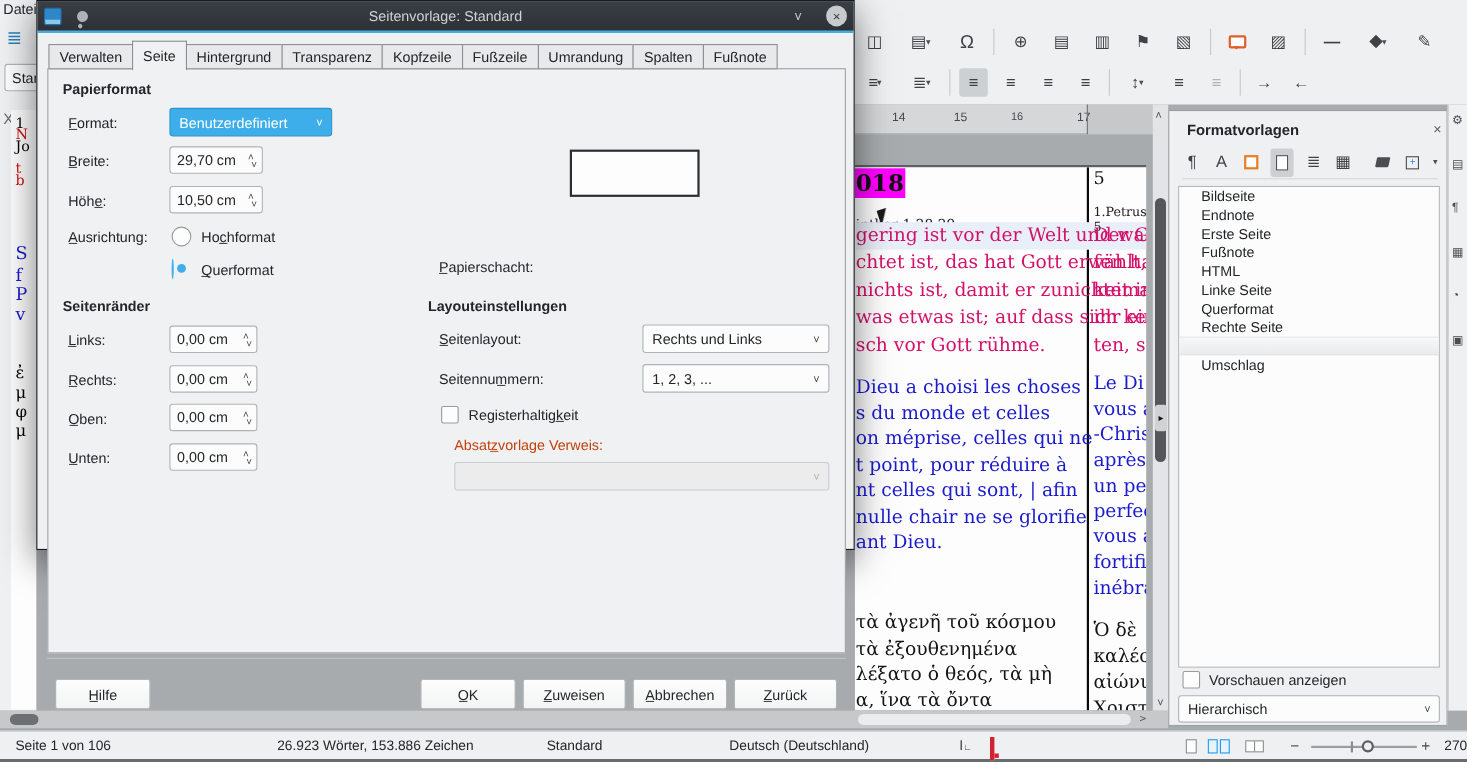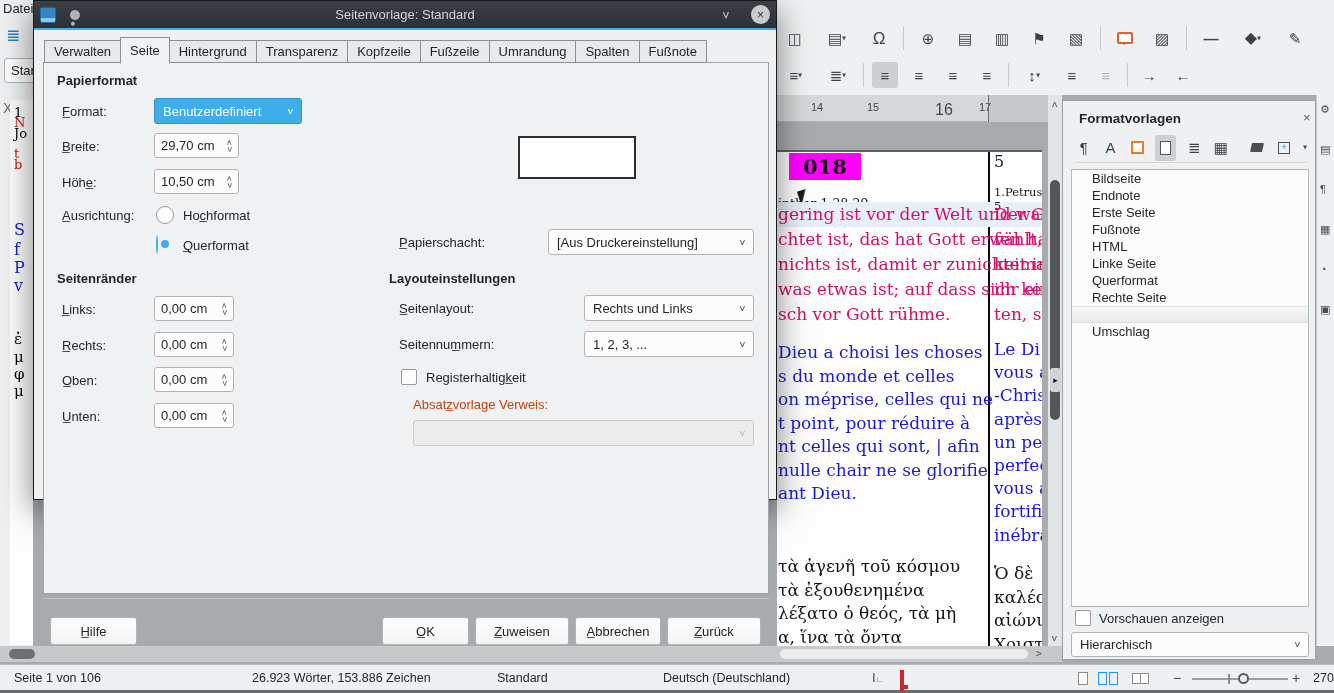--- a/index.html
+++ b/index.html
@@ -185,32 +185,32 @@
       </span>
     <span class="ticon">
         <span class="tglyph">←</span>
       </span>
   </div>
 
   <div class="a" style="left:777px;top:95px;width:271px;height:27px;background:#d5d7d8;border-bottom:1px solid #b2b5b7">
     <div class="a" style="left:212px;top:0;width:59px;height:27px;background:#c6c8c9"></div>
     <span class="a lbl" style="left:34px;top:6px;font-size:11px;color:#45494c">14</span>
     <span class="a lbl" style="left:90px;top:6px;font-size:11px;color:#45494c">15</span>
-    <span class="a lbl" style="left:158px;top:6px;font-size:16px;color:#45494c">16</span>
+    <span class="a lbl" style="left:142px;top:6px;font-size:10px;color:#45494c">16</span>
     <span class="a lbl" style="left:202px;top:6px;font-size:11px;color:#45494c">17</span>
     <div class="a" style="left:211px;top:0;width:1px;height:27px;background:#6e7275"></div>
   </div>
 
   <div class="a" style="left:777px;top:123px;width:271px;height:523px;background:#a7abad;overflow:hidden">
 
     <div class="a" style="left:0;top:27px;width:265px;height:496px;background:#fdfdfd;border-top:2px solid #5d6164;overflow:hidden">
 
       <div class="a" style="left:211px;top:0;width:2px;height:496px;background:#0a0a0a"></div>
 
-      <span class="a serif b" style="left:12px;top:1px;background:#ff00ff;color:#111;font-size:21px;padding:1px 14px">018</span>
+      <span class="a serif b" style="left:0;top:1px;background:#ff00ff;color:#111;font-size:21px;padding:1px 1px">018</span>
       <span class="a serif" style="left:1px;top:44px;font-size:12.5px;color:#1a1a1a">inther 1,28-29</span>
       <div class="a cursor" style="left:22px;top:38px"></div>
       <div class="a serif pink" style="left:1px;top:50px;font-size:17px;line-height:25px">
         <div class="docline" style="background:#e9eff8">gering ist vor der Welt und was</div>
         <div class="docline">chtet ist, das hat Gott erwählt,</div>
         <div class="docline">nichts ist, damit er zunichtema-</div>
         <div class="docline">was etwas ist; auf dass sich kein</div>
         <div class="docline">sch vor Gott rühme.</div>
       </div>
       <div class="a serif blue" style="left:1px;top:189px;font-size:17px;line-height:23.5px">
@@ -407,24 +407,20 @@
         </span>
     </div>
     <span class="a lbl" style="left:28px;top:207px">A̲usrichtung:</span>
     <span class="a radio" style="left:122px;top:205px"></span>
     <span class="a lbl" style="left:149px;top:207px">Hoc̲hformat</span>
     <span class="a radio sel" style="left:122px;top:235px"></span>
     <span class="a lbl" style="left:149px;top:237px">Q̲uerformat</span>
     
     <div class="a" style="left:484px;top:135px;width:118px;height:43px;background:#fdfdfd;border:2px solid #2b2e30"></div>
     <span class="a lbl" style="left:365px;top:234px">P̲apierschacht:</span>
-    <div class="a dd" style="left:514px;top:228px;width:206px;height:26px">
-      <span class="val">[Aus Druckereinstellung]</span>
-      <span class="chev">&gt;</span>
-    </div>
 
     
     <span class="a heading" style="left:23px;top:270px">Seitenränder</span>
     <span class="a lbl" style="left:28px;top:301px">L̲inks:</span>
     <div class="a field" style="left:120px;top:295px;width:80px;height:25px">
       <span class="val">0,00 cm</span>
       <span class="spinbtns">
           <span class="rotm90">&gt;</span>
           <span class="rot90">&gt;</span>
         </span>

